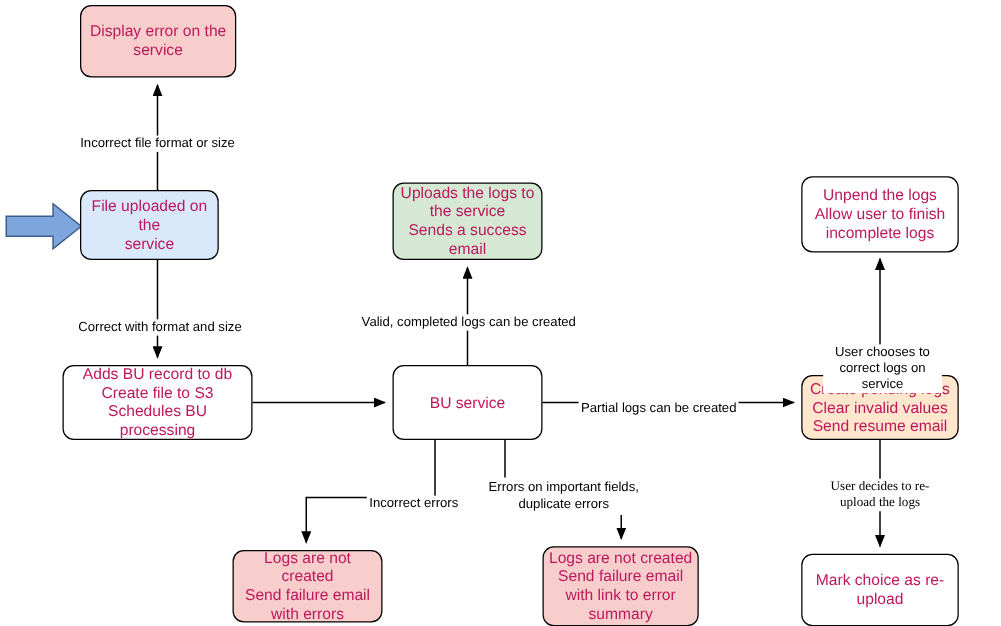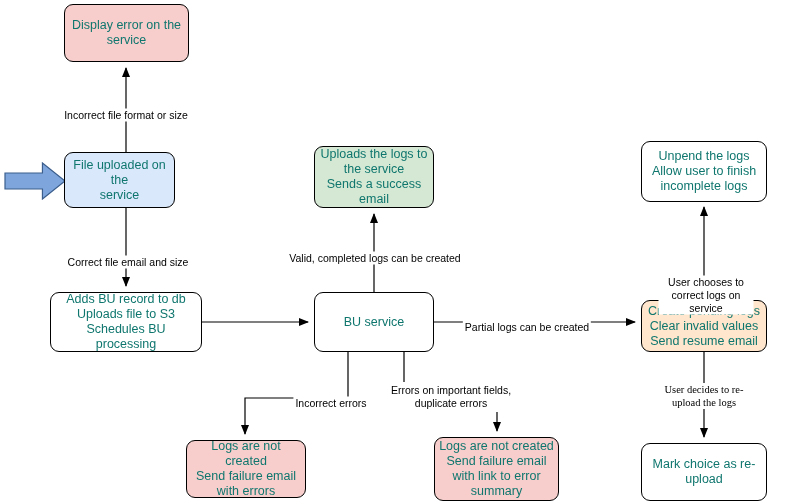--- a/index.html
+++ b/index.html
@@ -29,21 +29,21 @@
     position: absolute;
     box-sizing: border-box;
     border: 1px solid #000000;
     border-radius: 9px;
     display: flex;
     align-items: center;
     justify-content: center;
     text-align: center;
     font-size: 12.5px;
     line-height: 15px;
-    color: #0f766e;
+    color: #be185d;
     white-space: pre-line;
     background: #ffffff;
     padding: 2px 4px;
   }
   .edge-label {
     position: absolute;
     font-size: 10.5px;
     line-height: 13px;
     color: #000000;
     text-align: center;
@@ -93,21 +93,21 @@
       <div class="block-arrow" style="left: 4px; top: 162px; width: 62px; height: 38px;"><svg width="62" height="38" viewBox="0 0 62 38">
           <path d="M1,11.02 L38.44,11.02 L38.44,1 L61,19 L38.44,37 L38.44,26.98 L1,26.98 Z" fill="#7ea6dd" stroke="#3b5e8c" stroke-width="1.2"></path>
         </svg></div>
     </div>
   <div id="nodes-holder">
       <div class="node" style="left: 64px; top: 4px; width: 125px; height: 58px; background: rgb(248, 206, 204); border-color: rgb(0, 0, 0);">Display error on the
 service</div>
       <div class="node" style="left: 64px; top: 152px; width: 111px; height: 56px; background: rgb(218, 232, 252); border-color: rgb(0, 0, 0);">File uploaded on the
 service</div>
       <div class="node" style="left: 50px; top: 292px; width: 152px; height: 60px; background: rgb(255, 255, 255); border-color: rgb(0, 0, 0);">Adds BU record to db
-Uploads file to S3
+Create file to S3
 Schedules BU processing</div>
       <div class="node" style="left: 314px; top: 146px; width: 120px; height: 62px; background: rgb(213, 232, 212); border-color: rgb(0, 0, 0);">Uploads the logs to
 the service
 Sends a success
 email</div>
       <div class="node" style="left: 314px; top: 292px; width: 120px; height: 60px; background: rgb(255, 255, 255); border-color: rgb(0, 0, 0);">BU service</div>
       <div class="node" style="left: 186px; top: 440px; width: 120px; height: 58px; background: rgb(248, 206, 204); border-color: rgb(0, 0, 0);">Logs are not created
 Send failure email
 with errors</div>
       <div class="node" style="left: 434px; top: 437px; width: 125px; height: 64px; background: rgb(248, 206, 204); border-color: rgb(0, 0, 0);">Logs are not created
@@ -118,21 +118,21 @@
 Allow user to finish
 incomplete logs</div>
       <div class="node" style="left: 641px; top: 300px; width: 126px; height: 52px; background: rgb(255, 230, 204); border-color: rgb(0, 0, 0);">Create pending logs
 Clear invalid values
 Send resume email</div>
       <div class="node" style="left: 641px; top: 443px; width: 126px; height: 58px; background: rgb(255, 255, 255); border-color: rgb(0, 0, 0);">Mark choice as re-
 upload</div>
     </div>
   <div id="labels-holder">
       <div class="edge-label" style="left: 126px; top: 115px;">Incorrect file format or size</div>
-      <div class="edge-label" style="left: 128px; top: 262px;">Correct file email and size</div>
+      <div class="edge-label" style="left: 128px; top: 262px;">Correct with format and size</div>
       <div class="edge-label" style="left: 375px; top: 258px;">Valid, completed logs can be created</div>
       <div class="edge-label" style="left: 527px; top: 327px;">Partial logs can be created</div>
       <div class="edge-label" style="left: 331px; top: 403px;">Incorrect errors</div>
       <div class="edge-label" style="left: 451px; top: 397px;">Errors on important fields,
 duplicate errors</div>
       <div class="edge-label" style="left: 706px; top: 256px; margin-top: 39px;">User chooses to correct logs on service</div>
       <div class="edge-label" style="left: 704px; top: 396px; font-family: Liberation Serif, serif;">User decides to re-upload the logs</div>
     </div>
 
 </div>

